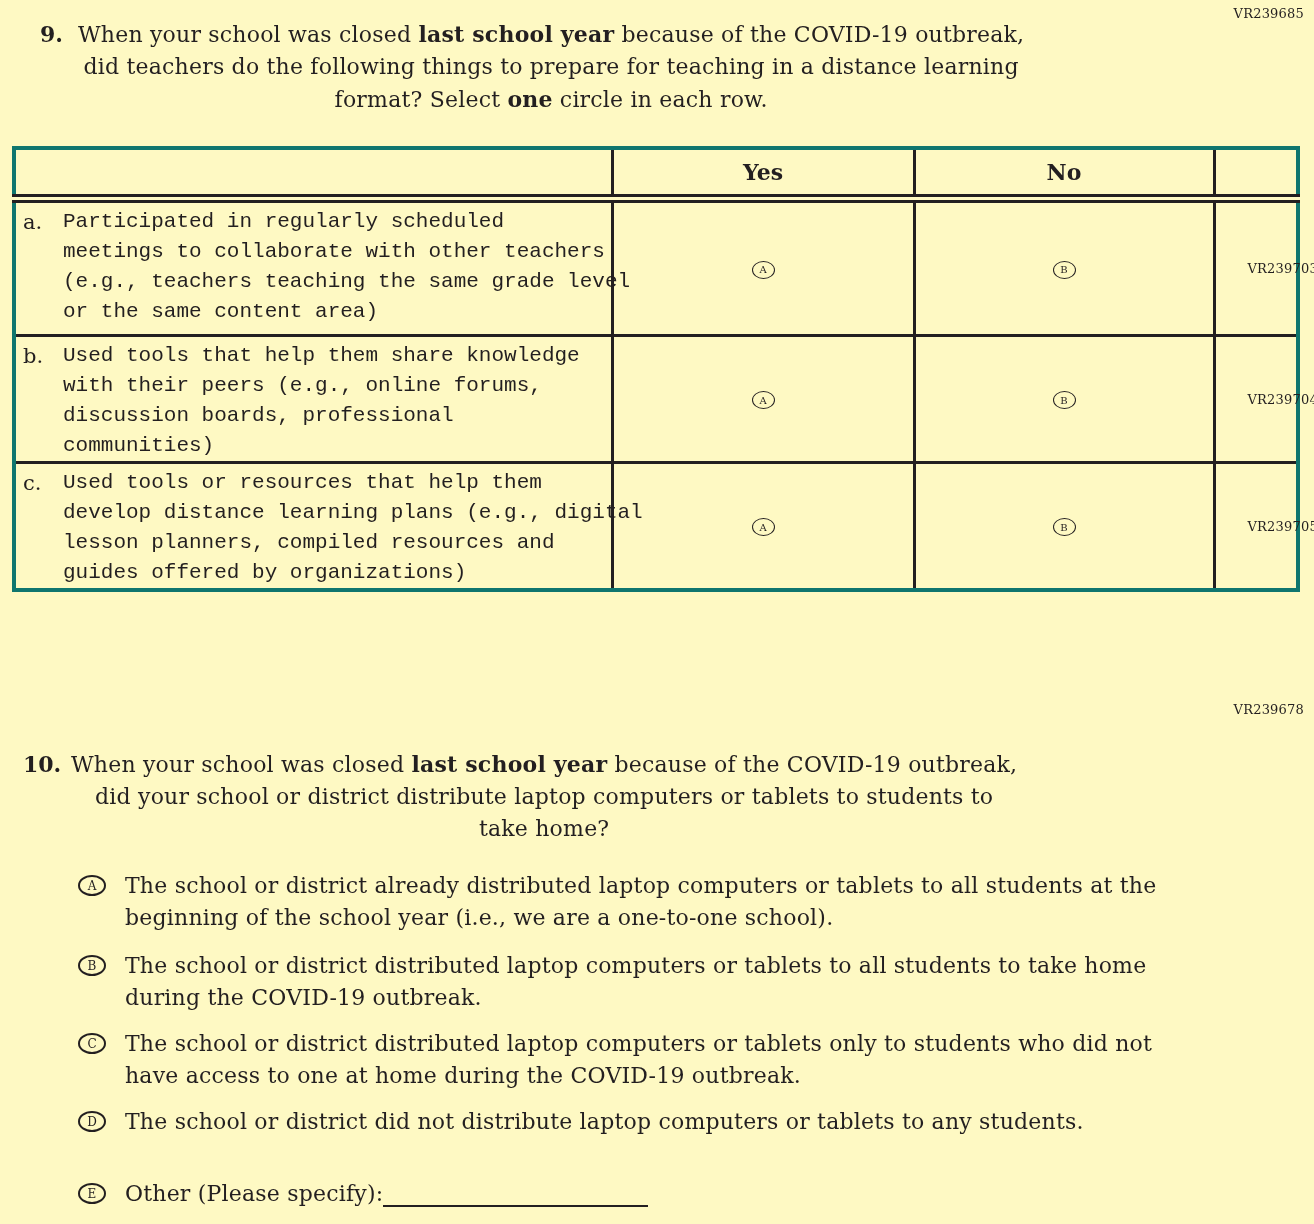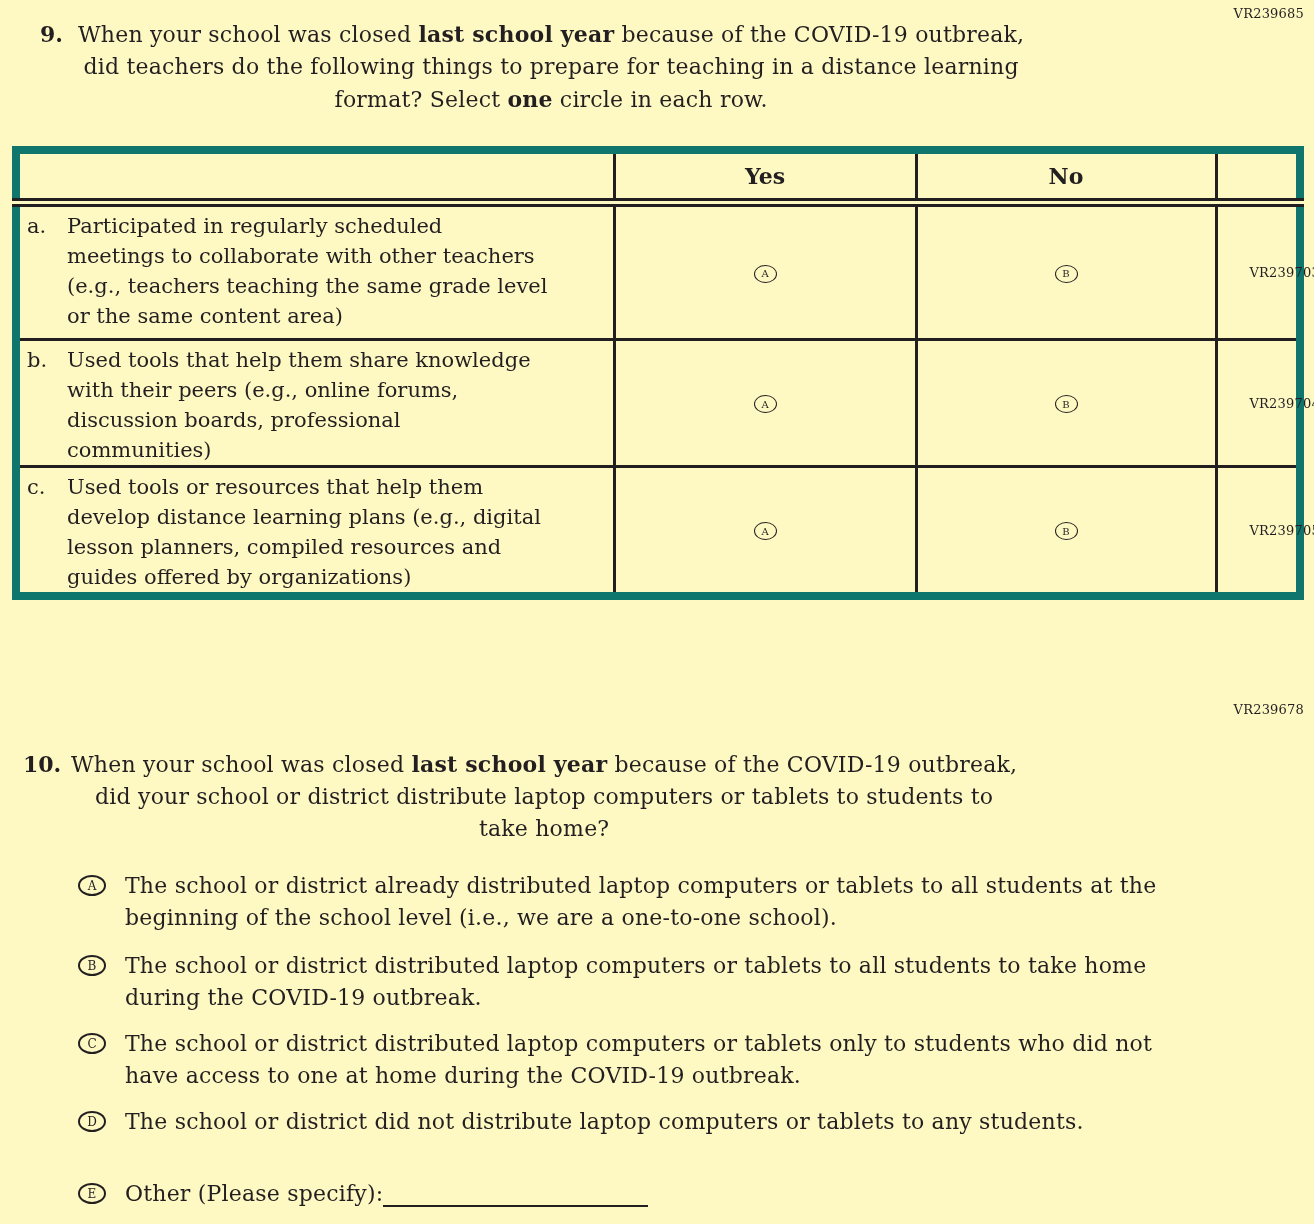--- a/index.html
+++ b/index.html
@@ -17,34 +17,34 @@
   #q10 { top:748px; left:23px; }
   .q-number { font-weight:bold; font-size:22px; line-height:32px; flex:none; }
   #q9 .q-number  { width:38px; }
   #q10 .q-number { width:48px; }
   .q-lines { font-size:22px; line-height:32px; letter-spacing:.2px; white-space:nowrap;text-align:center; }
   .q-lines b { font-weight:bold; }
 
   table.matrix {
     position:absolute; top:146px; left:12px; width:1284px;
     border-collapse:collapse; table-layout:fixed;
-    border:8px solid #0f766e;
+    border:4px solid #0f766e;
   }
   .matrix th, .matrix td { border:3px solid #231f20; padding:0; }
   .matrix thead th {
     height:44px; font-size:22px; font-weight:bold; text-align:center;
     border-bottom:9px double #231f20;
   }
   .matrix tbody tr:nth-child(1) td { height:127px; }
   .matrix tbody tr:nth-child(2) td { height:120px; }
   .matrix tbody tr:nth-child(3) td { height:114px; }
   td.stem-cell { vertical-align:top; padding:4px 6px 0 7px; }
   .stem { display:flex; font-size:21px; line-height:30px; }
   .stem-letter { width:40px; flex:none; }
-  .stem-text div { white-space:nowrap; }
+  .stem-text div { white-space:nowrap;font-family:Liberation Mono, monospace; }
   td.bubble-cell { text-align:center; vertical-align:middle; }
   td.code-cell { font-size:13px; text-align:center; vertical-align:middle; letter-spacing:.2px;padding-left:32px; }
 
   .bubble {
     display:inline-flex; align-items:center; justify-content:center;
     border:1.5px solid #231f20; border-radius:50%;
     font-family:"DejaVu Serif", serif; color:#231f20; box-sizing:border-box;
     cursor:pointer; background:transparent;
   }
   .bubble.small { width:23px; height:18px; font-size:10px; }
@@ -150,21 +150,21 @@
         <div><span>did your school or district distribute laptop computers or tablets to students to</span></div>
         <div><span>take home?</span></div>
       </div>
   </section>
 
   <div id="options">
       <div class="option" style="top: 870px;">
         <span class="bubble large">A</span>
         <div class="opt-lines">
           <div>The school or district already distributed laptop computers or tablets to all students at the</div>
-          <div>beginning of the school level (i.e., we are a one-to-one school).</div>
+          <div>beginning of the school year (i.e., we are a one-to-one school).</div>
         </div>
       </div>
       <div class="option" style="top: 950px;">
         <span class="bubble large">B</span>
         <div class="opt-lines">
           <div>The school or district distributed laptop computers or tablets to all students to take home</div>
           <div>during the COVID-19 outbreak.</div>
         </div>
       </div>
       <div class="option" style="top: 1028px;">

